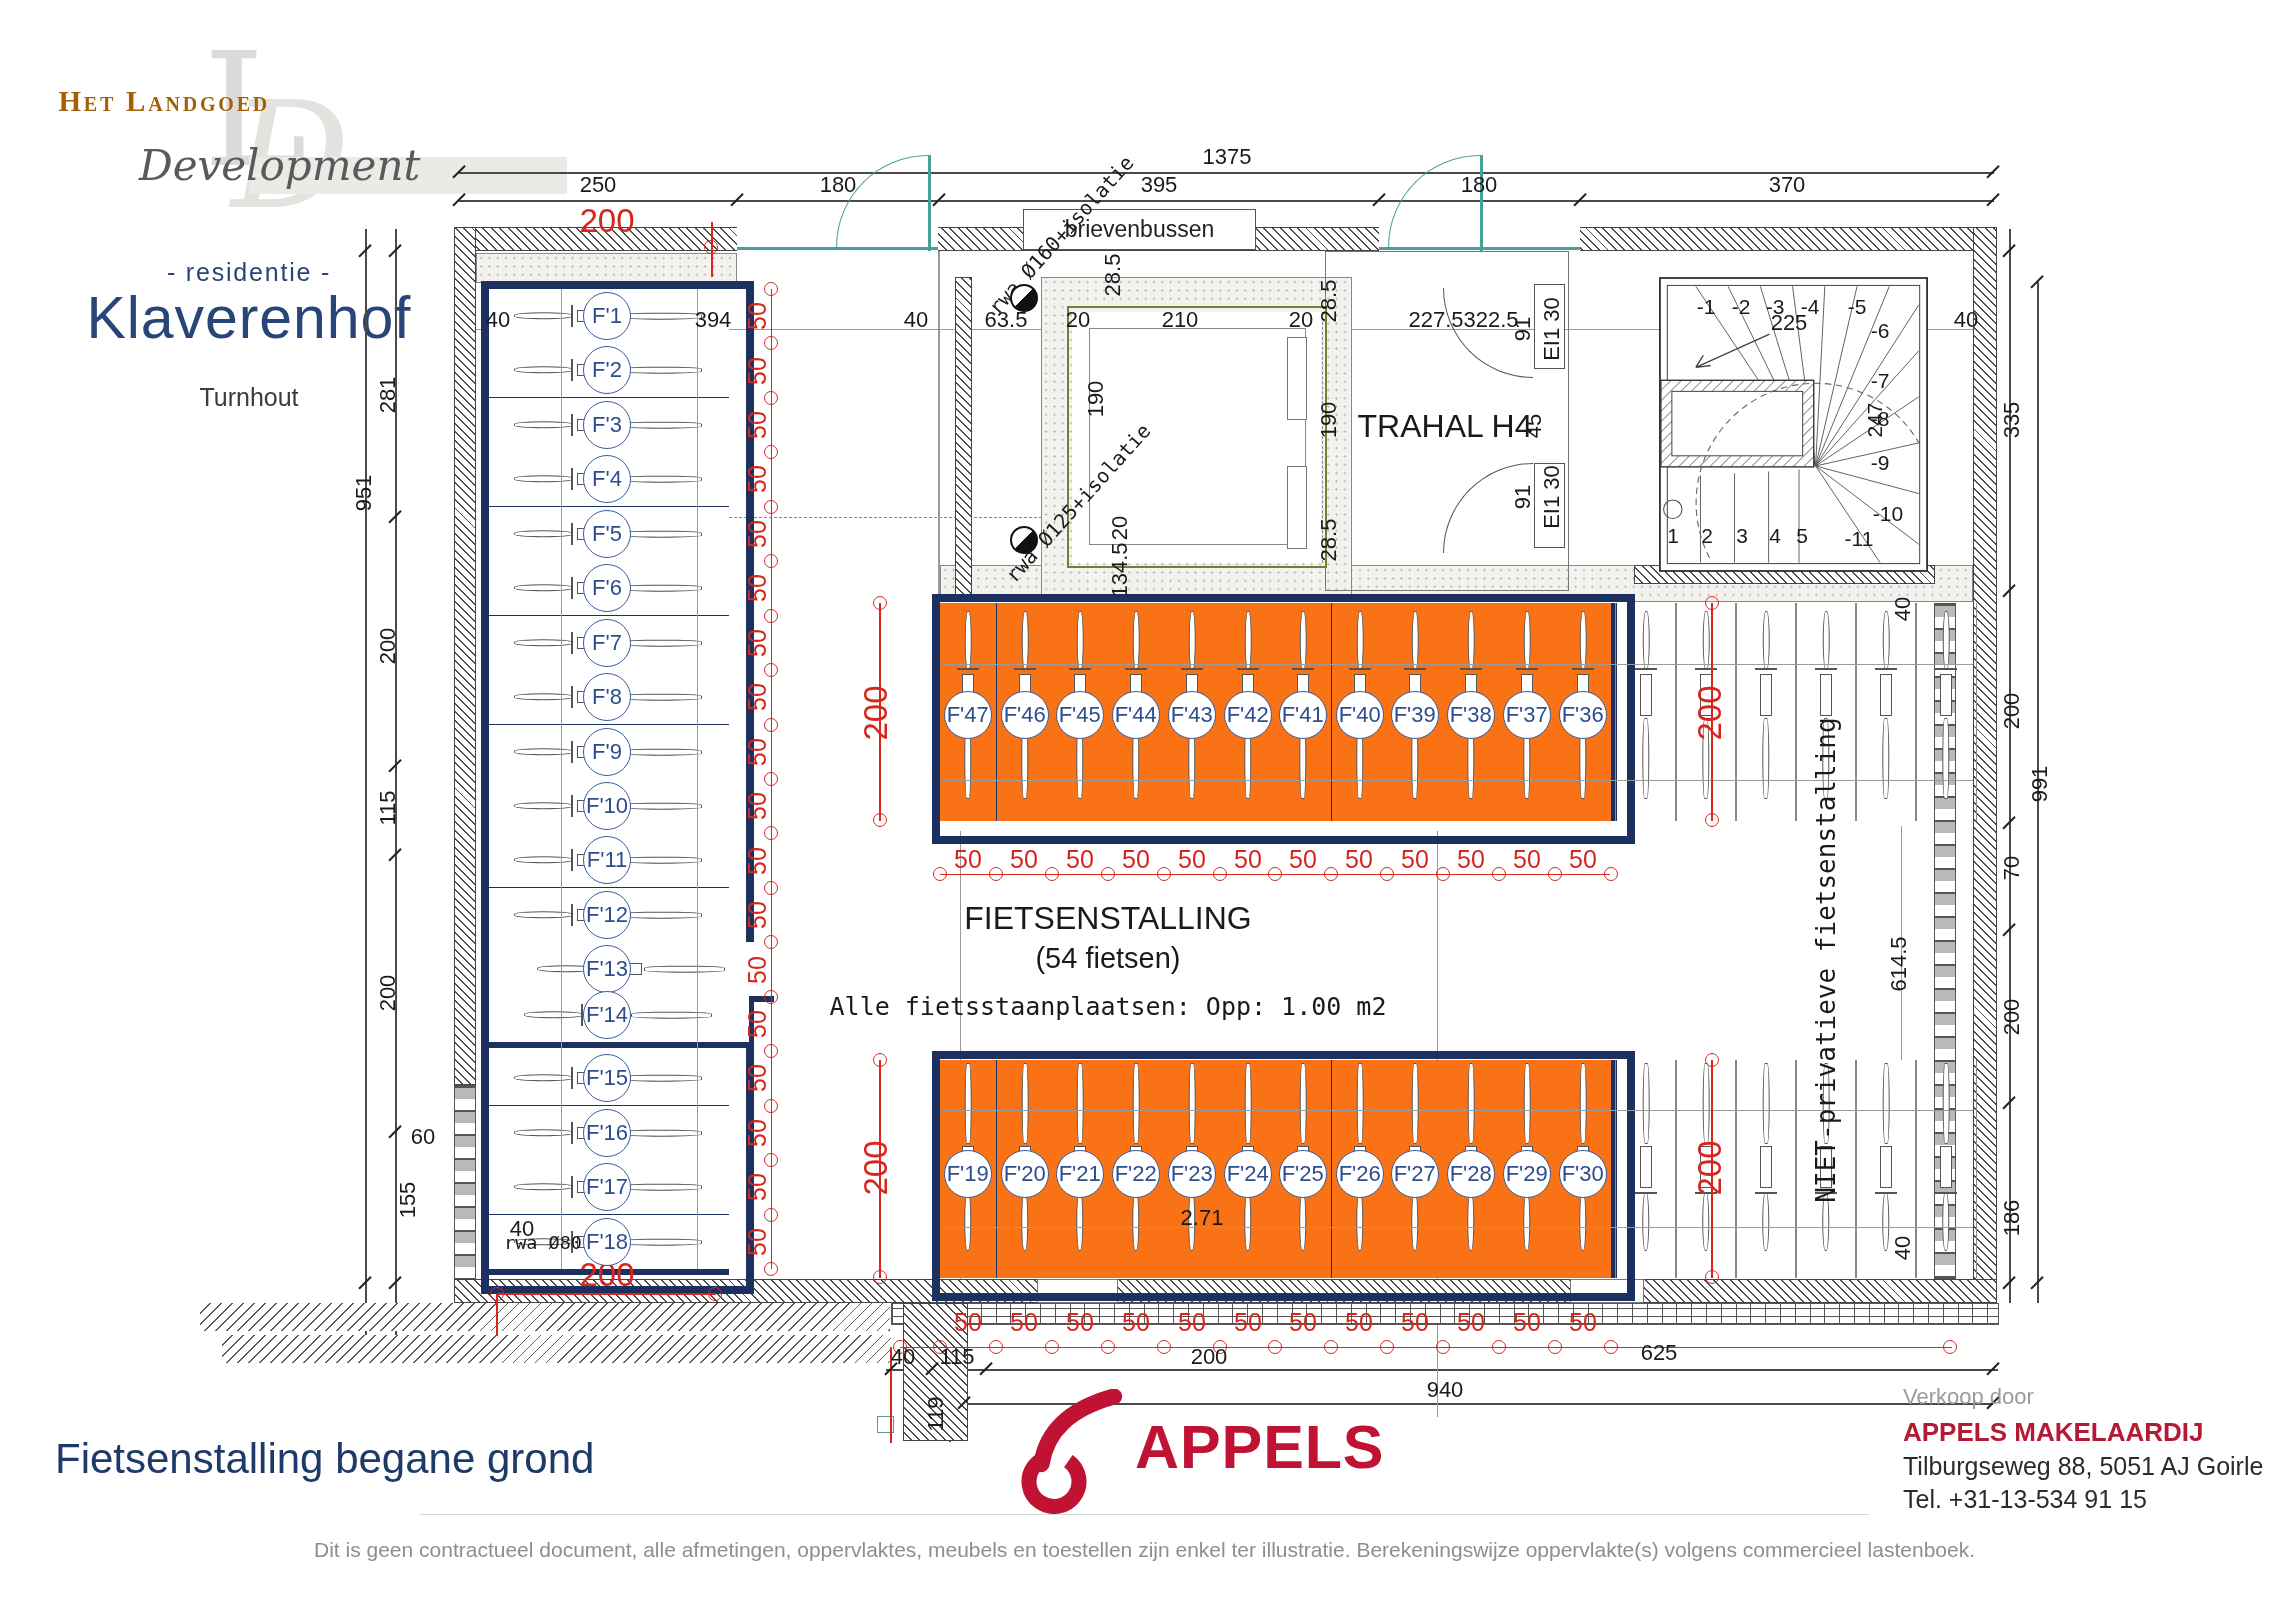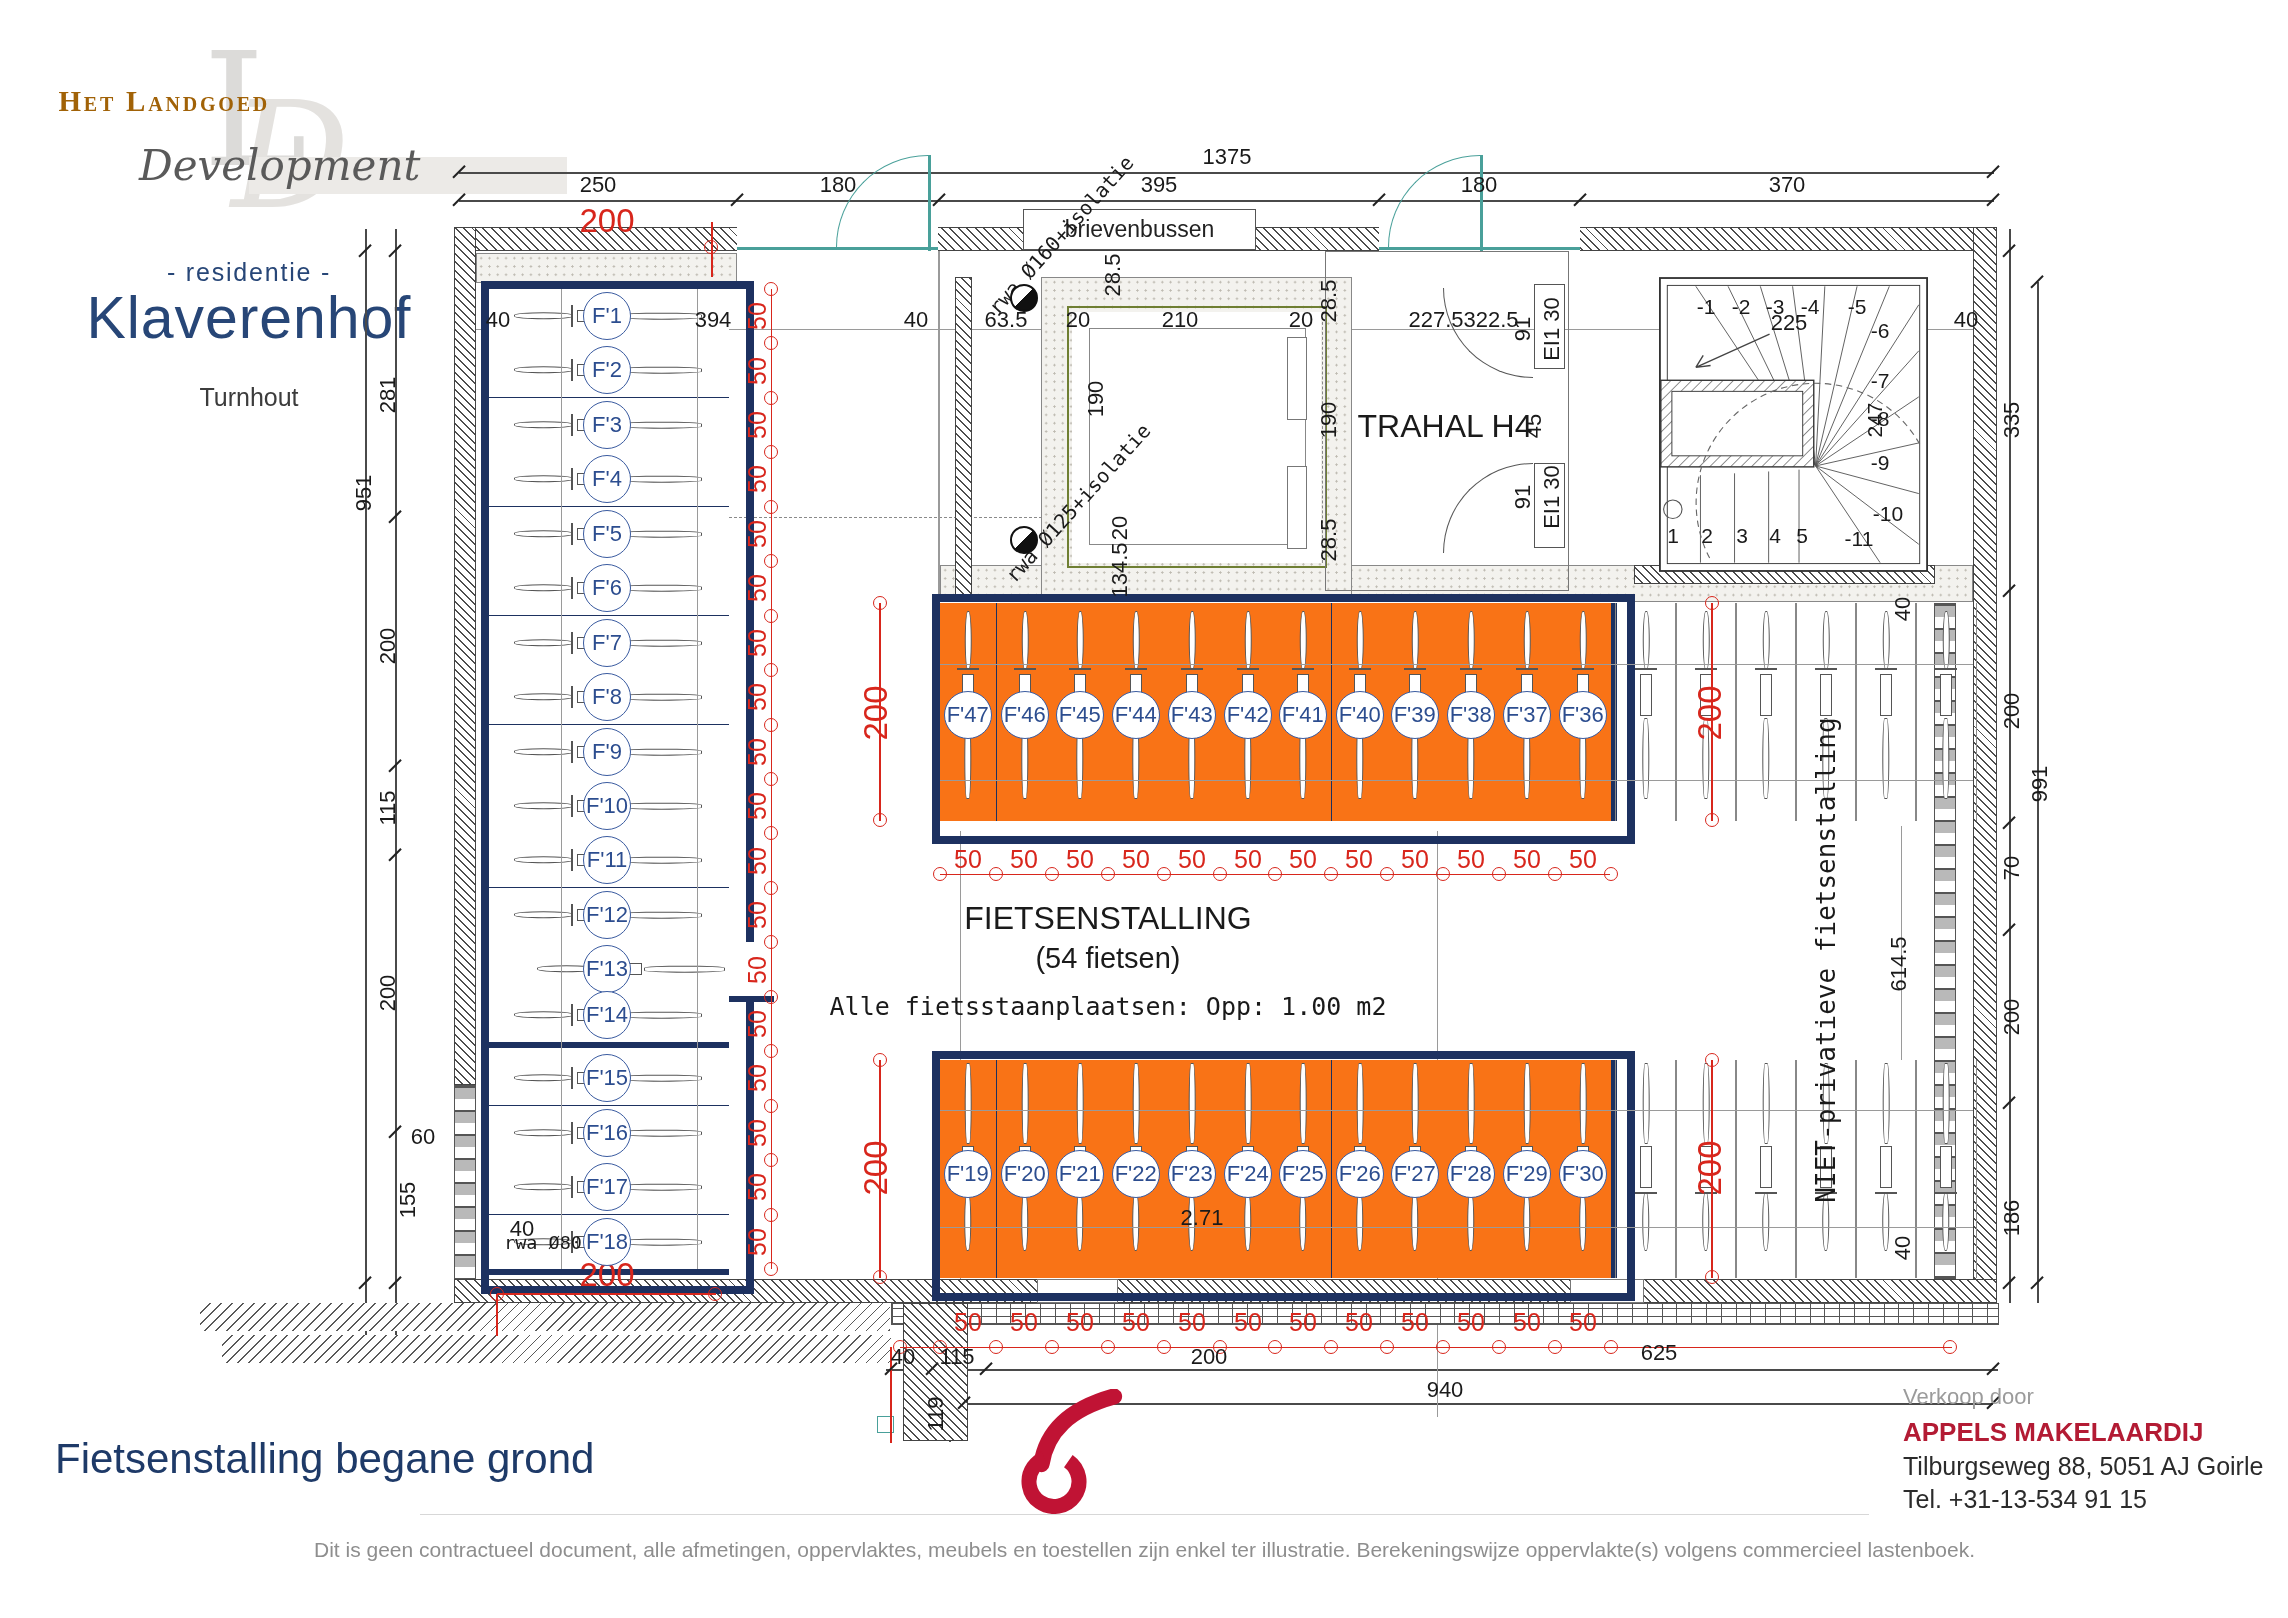--- a/index.html
+++ b/index.html
@@ -341,21 +341,21 @@
           <div class="bike right">
             <i class="w1"></i>
             <i class="bar"></i>
             <i class="bd"></i>
             <i class="w2"></i>
           </div>
           <div class="tag">
             <span>F'13</span>
           </div>
         </div>
-        <div class="stall-h" style="left: 489px; top: 988px;">
+        <div class="stall-h" style="left: 489px; top: 988px; padding-left: 20px;">
           <div class="bike right">
             <i class="w1"></i>
             <i class="bar"></i>
             <i class="bd"></i>
             <i class="w2"></i>
           </div>
           <div class="tag">
             <span>F'14</span>
           </div>
         </div>
@@ -1020,20 +1020,21 @@
         <i class="tick" style="left: 2037px; top: 1283px;"></i>
       </div>
   </div>
 
   <div class="abs doc-title" style="left:55px;top:1435px">Fietsenstalling begane grond</div>
 
   <svg class="abs" style="left:1004px;top:1389px" width="125" height="125" viewBox="0 0 100 100">
     <path d="M88 6 C 52 16, 34 34, 30 60" fill="none" stroke="#c01334" stroke-width="13" stroke-linecap="round"></path>
     <circle cx="40" cy="74" r="20" fill="none" stroke="#c01334" stroke-width="12" stroke-dasharray="105 21" transform="rotate(-55 40 74)"></circle>
   </svg>
+  <div class="abs" style="left:1135px;top:1412px;font-size:61px;font-weight:bold;color:#c01334;letter-spacing:0.9px">APPELS</div>
 
   <div class="abs" style="left:1903px;top:1384px;width:369px">
     <div class="v-label">Verkoop door</div>
     <div class="v-name" style="margin-top:7.4px">APPELS MAKELAARDIJ</div>
     <div class="v-line" style="margin-top:3.7px">Tilburgseweg 88, 5051 AJ Goirle</div>
     <div class="v-line" style="margin-top:3.7px">Tel. +31-13-534 91 15</div>
   </div>
 
   <div class="abs" style="left:420px;top:1514px;width:1449px;height:0.9px;background:#d7d7d7"></div>
   <div class="abs disclaimer" style="left:0;top:1538px">Dit is geen contractueel document, alle afmetingen, oppervlaktes, meubels en toestellen zijn enkel ter illustratie. Berekeningswijze oppervlakte(s) volgens commercieel lastenboek.</div>

